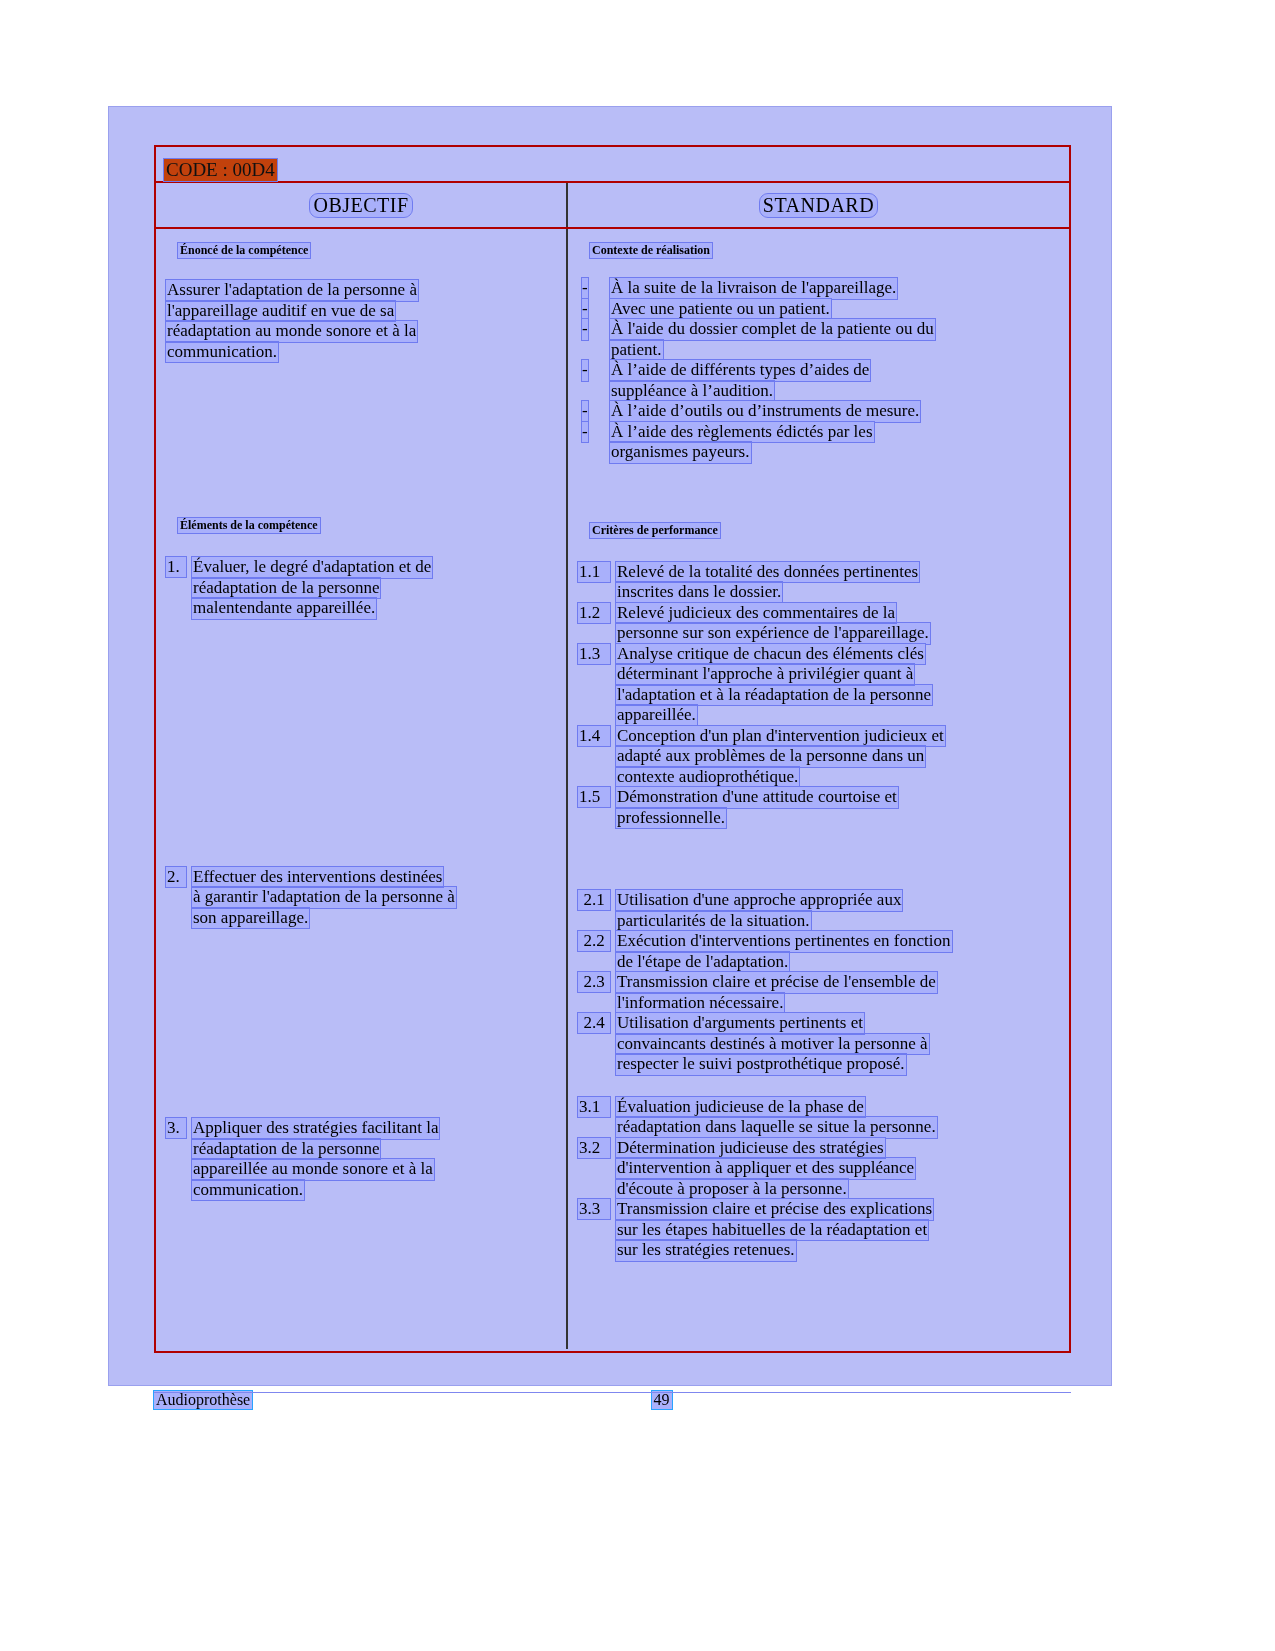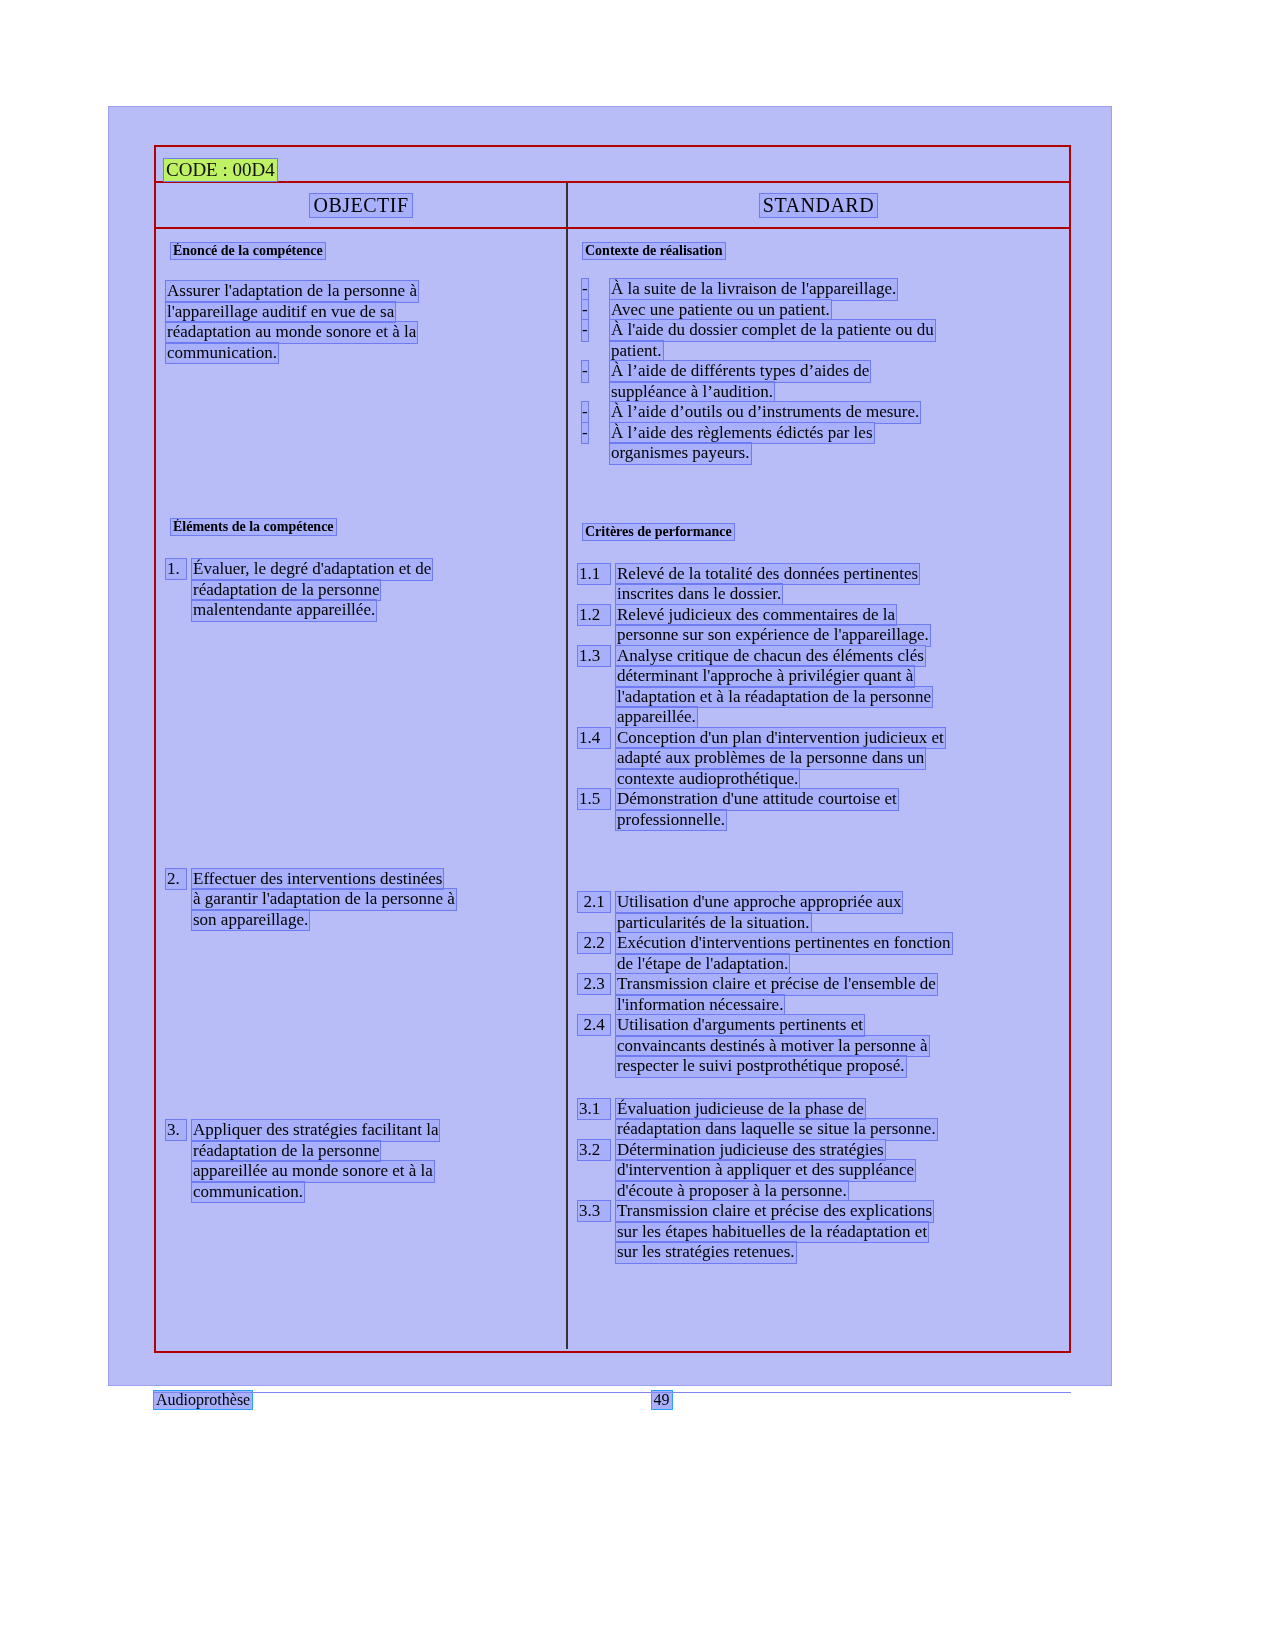--- a/index.html
+++ b/index.html
@@ -43,21 +43,21 @@
     height: 36px;
     border-bottom: 2px solid #b00000;
     display: flex;
     align-items: center;
     padding-left: 8px;
     box-sizing: border-box;
   }
   .code-text {
     font-size: 19px;
     color: #111;
-    background: #bef264;
+    background: #c2410c;
     outline: 1px solid #6f7bf0;
     padding: 0 2px;
     margin-top: 12px;
   }
 
   .header-row {
     height: 46px;
     border-bottom: 2px solid #b00000;
     display: flex;
     box-sizing: border-box;
@@ -69,41 +69,42 @@
     box-sizing: border-box;
   }
   .col-left { width: 412px; border-right: 2px solid #333; }
   .col-right { flex: 1; }
   .header-cell span {
     font-size: 20px;
     letter-spacing: .5px;
     background: #a9b0fb;
     outline: 1px solid #6f7bf0;
     padding: 0 3px;
+    border-radius: 8px;
   }
 
   .body-row {
     display: flex;
     box-sizing: border-box;
     height: calc(100% - 84px);
   }
   .body-col {
     box-sizing: border-box;
     padding: 10px 10px 0 10px;
   }
   .body-left {
     width: 412px;
     border-right: 2px solid #333;
   }
   .body-right { flex: 1; }
 
   .sect-title {
-    font-size: 14px;
+    font-size: 12px;
     font-weight: bold;
-    margin: 4px 0 0 5px;
+    margin: 4px 0 0 12px;
     display: inline-block;
     background: #a9b0fb;
     outline: 1px solid #6f7bf0;
     padding: 0 2px;
   }
 
   .para {
     font-size: 17px;
     line-height: 20.5px;
     margin-top: 22px;

